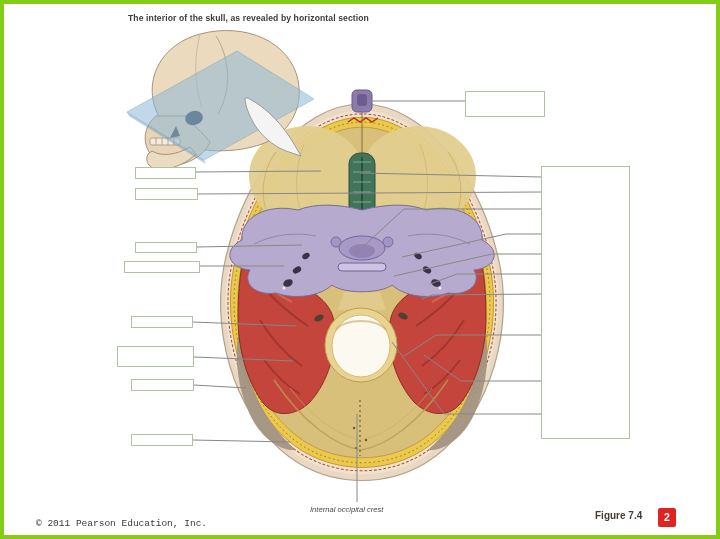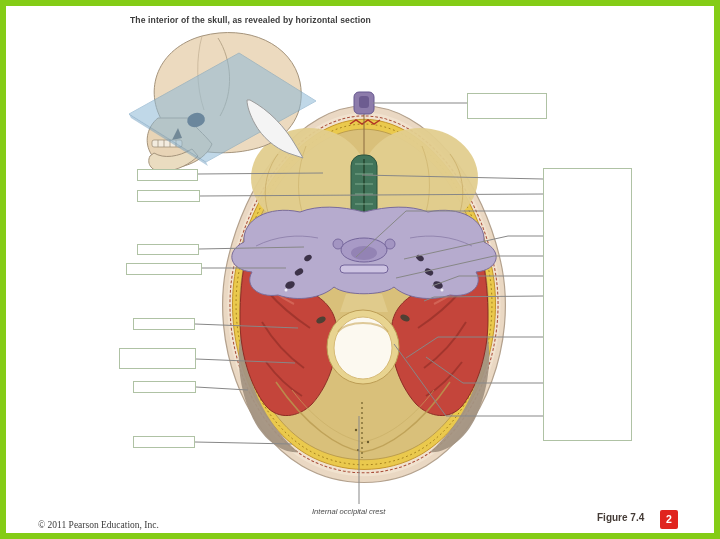--- a/index.html
+++ b/index.html
@@ -1,22 +1,22 @@
 <!DOCTYPE html>
 <html><head>
 <meta charset="utf-8">
 <style>
   html,body{margin:0;padding:0;background:#fff;}
   #page{position:relative;width:720px;height:539px;background:#ffffff;overflow:hidden;
-        font-family:"Liberation Sans",sans-serif;border:6px solid #84cc16;box-sizing:border-box;}
+        font-family:"Liberation Sans",sans-serif;border:4px solid #84cc16;box-sizing:border-box;}
   #art{position:absolute;left:0;top:0;}
   .txt{position:absolute;color:#3d3d3d;white-space:nowrap;}
   #title{left:124px;top:9px;font-size:8.6px;font-weight:bold;color:#3c3c3c;letter-spacing:.1px;}
   #crest-label{left:306px;top:501px;font-size:7.6px;color:#4a4a4a;font-style:italic;}
-  #copyright{left:32px;top:514px;font-size:9.5px;font-family:Liberation Serif, serif;color:#3a3a3a;}
+  #copyright{left:32px;top:514px;font-size:9.5px;font-family:Liberation Mono, monospace;color:#3a3a3a;}
   #figure-label{left:591px;top:506px;font-size:10px;font-weight:bold;color:#453c37;}
   #slide-badge{left:654px;top:504px;width:18px;height:19px;background:#e0241f;color:#fff;
         font-size:10.5px;font-weight:bold;text-align:center;line-height:19px;border-radius:2px;}
   .abox{position:absolute;background:#ffffff;border:1px solid #afc2a4;box-sizing:border-box;}
 </style>
 </head>
 <body>
 
 <div id="page">
 

